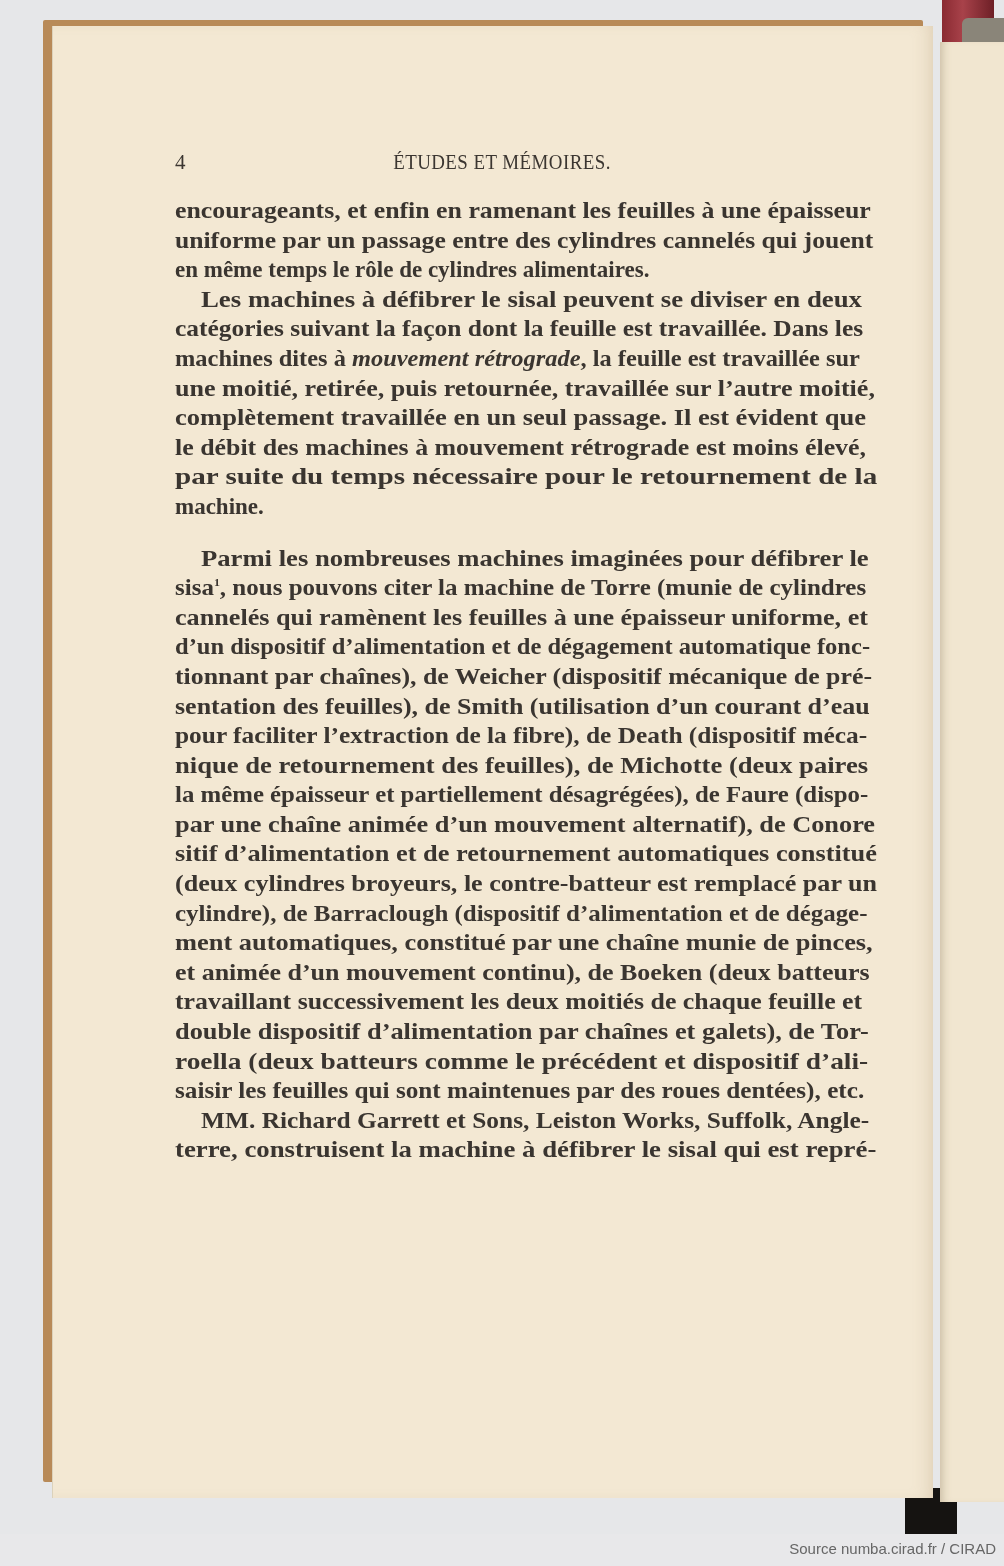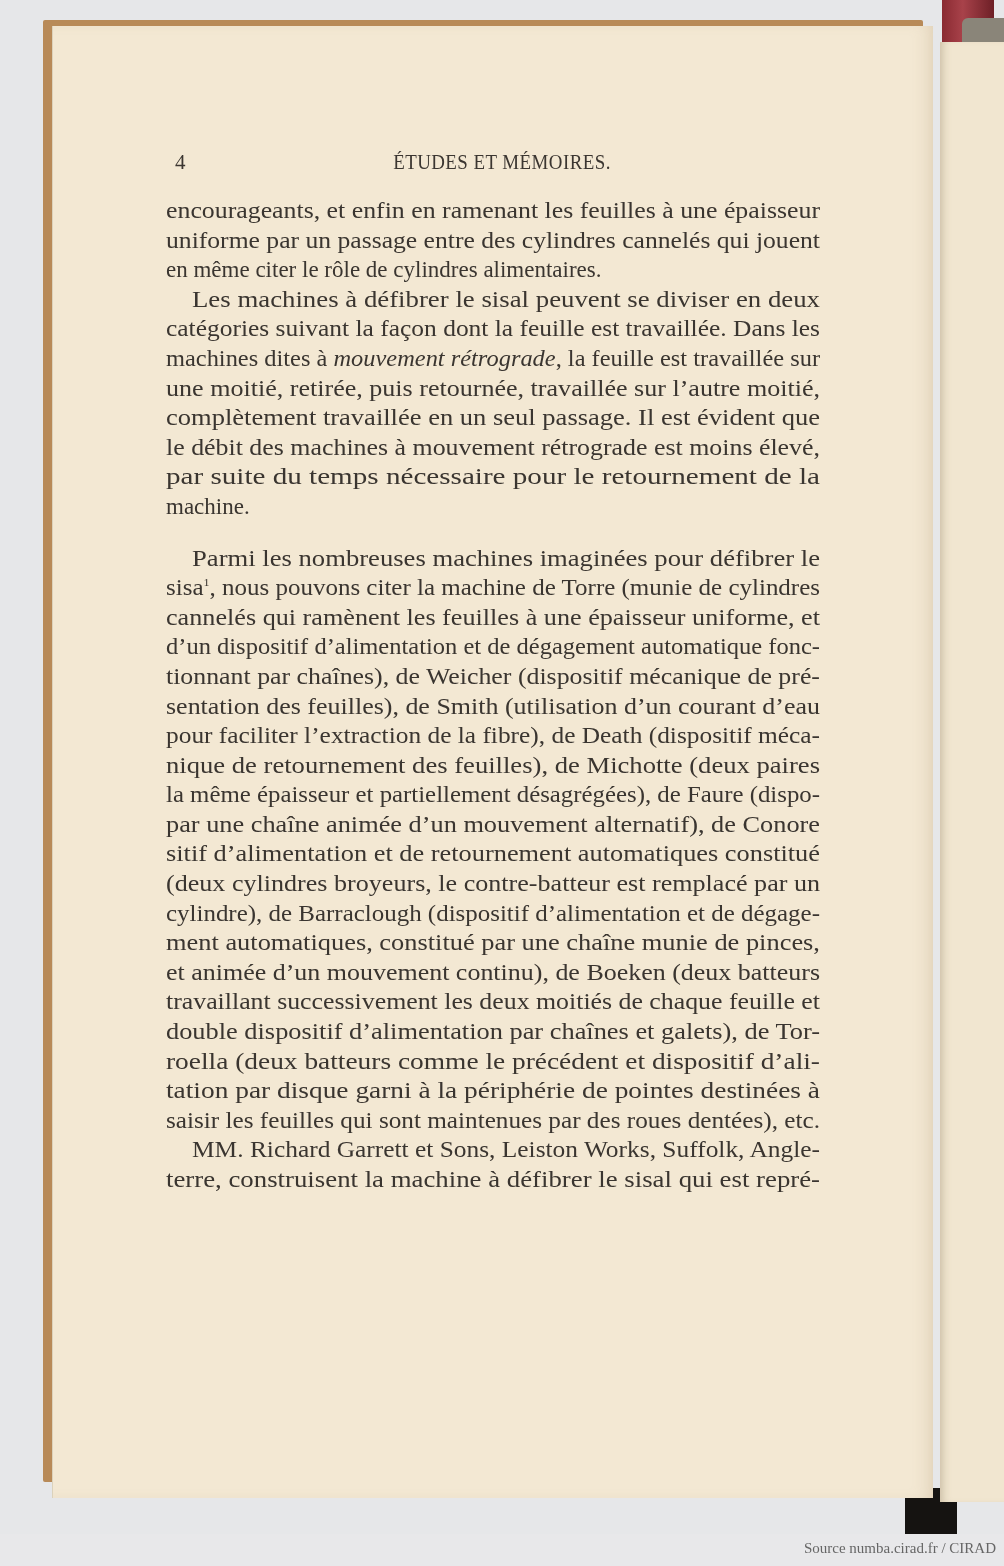--- a/index.html
+++ b/index.html
@@ -45,37 +45,38 @@
   .page-header {
     position: absolute; left: 175px; top: 150px; width: 654px; height: 30px;
     font-size: 21px; color: #3b3631;
   }
   .page-number { position: absolute; left: 0; top: 0; }
   .running-title {
     position: absolute; left: 0; right: 0; top: 0; text-align: center;
     letter-spacing: 0.5px; transform: scaleX(0.9);
   }
   .body-text {
-    position: absolute; left: 166px; top: 196px; width: 654px;
+    position: absolute; left: 175px; top: 196px; width: 654px;
     font-size: 23px; line-height: 29.6px; color: #3a3530;
     text-align: justify;
+    font-weight: bold;
   }
   .body-text .line {
     display: block; white-space: nowrap; text-align: justify;
     text-align-last: justify; height: 29.6px;
     transform-origin: left center;
   }
   .body-text .line.last { text-align-last: left; }
   .body-text .line.indent { padding-left: 26px; }
   .body-text .para-gap { display: block; height: 22px; }
   .body-text em { font-style: italic; }
   .body-text sup { font-size: 11px; vertical-align: 9px; line-height: 0; }
   .source-credit {
     position: absolute; right: 8px; top: 1540px;
-    font-family: Liberation Serif, serif; font-size: 15px; color: #666;
+    font-family: Liberation Sans, sans-serif; font-size: 15px; color: #666;
   }
 </style>
 </head>
 <body>
 
 <div class="scan-area"></div>
 <div class="binding-red"></div>
 <div class="binding-grey"></div>
 <div class="binding-black"></div>
 <div class="page-edge-left"></div>
@@ -85,21 +86,21 @@
 
 <div class="page-header">
   <span class="page-number">4</span>
   <span class="running-title">ÉTUDES ET MÉMOIRES.</span>
 </div>
 
 <div class="body-text">
 
   <span class="line"><span style="display: inline-block; white-space: nowrap; transform: scaleX(1.1229); transform-origin: left center;">encourageants, et enfin en ramenant les feuilles à une épaisseur</span></span>
   <span class="line"><span style="display: inline-block; white-space: nowrap; transform: scaleX(1.1142); transform-origin: left center;">uniforme par un passage entre des cylindres cannelés qui jouent</span></span>
-  <span class="line last"><span style="display: inline-block; white-space: nowrap;">en même citer le rôle de cylindres alimentaires.</span></span>
+  <span class="line last"><span style="display: inline-block; white-space: nowrap;">en même temps le rôle de cylindres alimentaires.</span></span>
 
   <span class="line indent"><span style="display: inline-block; white-space: nowrap; transform: scaleX(1.1651); transform-origin: left center;">Les machines à défibrer le sisal peuvent se diviser en deux</span></span>
   <span class="line"><span style="display: inline-block; white-space: nowrap; transform: scaleX(1.1071); transform-origin: left center;">catégories suivant la façon dont la feuille est travaillée. Dans les</span></span>
   <span class="line"><span style="display: inline-block; white-space: nowrap; transform: scaleX(1.0615); transform-origin: left center;"><span>machines dites à </span><em>mouvement rétrograde</em><span>, la feuille est travaillée sur</span></span></span>
   <span class="line"><span style="display: inline-block; white-space: nowrap; transform: scaleX(1.1328); transform-origin: left center;">une moitié, retirée, puis retournée, travaillée sur l’autre moitié,</span></span>
   <span class="line"><span style="display: inline-block; white-space: nowrap; transform: scaleX(1.1532); transform-origin: left center;">complètement travaillée en un seul passage. Il est évident que</span></span>
   <span class="line"><span style="display: inline-block; white-space: nowrap; transform: scaleX(1.1253); transform-origin: left center;">le débit des machines à mouvement rétrograde est moins élevé,</span></span>
   <span class="line"><span style="display: inline-block; white-space: nowrap; transform: scaleX(1.2658); transform-origin: left center;">par suite du temps nécessaire pour le retournement de la</span></span>
   <span class="line last"><span style="display: inline-block; white-space: nowrap;">machine.</span></span>
 
@@ -116,20 +117,19 @@
   <span class="line"><span style="display: inline-block; white-space: nowrap; transform: scaleX(1.0791); transform-origin: left center;">la même épaisseur et partiellement désagrégées), de Faure (dispo-</span></span>
   <span class="line"><span style="display: inline-block; white-space: nowrap; transform: scaleX(1.1442); transform-origin: left center;">par une chaîne animée d’un mouvement alternatif), de Conore</span></span>
   <span class="line"><span style="display: inline-block; white-space: nowrap; transform: scaleX(1.1453); transform-origin: left center;">sitif d’alimentation et de retournement automatiques constitué</span></span>
   <span class="line"><span style="display: inline-block; white-space: nowrap; transform: scaleX(1.1341); transform-origin: left center;">(deux cylindres broyeurs, le contre-batteur est remplacé par un</span></span>
   <span class="line"><span style="display: inline-block; white-space: nowrap; transform: scaleX(1.0847); transform-origin: left center;">cylindre), de Barraclough (dispositif d’alimentation et de dégage-</span></span>
   <span class="line"><span style="display: inline-block; white-space: nowrap; transform: scaleX(1.1479); transform-origin: left center;">ment automatiques, constitué par une chaîne munie de pinces,</span></span>
   <span class="line"><span style="display: inline-block; white-space: nowrap; transform: scaleX(1.129); transform-origin: left center;">et animée d’un mouvement continu), de Boeken (deux batteurs</span></span>
   <span class="line"><span style="display: inline-block; white-space: nowrap; transform: scaleX(1.1228); transform-origin: left center;">travaillant successivement les deux moitiés de chaque feuille et</span></span>
   <span class="line"><span style="display: inline-block; white-space: nowrap; transform: scaleX(1.1465); transform-origin: left center;">double dispositif d’alimentation par chaînes et galets), de Tor-</span></span>
   <span class="line"><span style="display: inline-block; white-space: nowrap; transform: scaleX(1.1907); transform-origin: left center;">roella (deux batteurs comme le précédent et dispositif d’ali-</span></span>
-  <span class="line"><span style="display: inline-block; white-space: nowrap; transform: scaleX(1.1907); transform-origin: left center;">tation par disque garni à la périphérie de pointes destinées à</span></span>
   <span class="line"><span style="display: inline-block; white-space: nowrap; transform: scaleX(1.0963); transform-origin: left center;">saisir les feuilles qui sont maintenues par des roues dentées), etc.</span></span>
 
   <span class="line indent"><span style="display: inline-block; white-space: nowrap; transform: scaleX(1.1048); transform-origin: left center;">MM. Richard Garrett et Sons, Leiston Works, Suffolk, Angle-</span></span>
   <span class="line"><span style="display: inline-block; white-space: nowrap; transform: scaleX(1.1651); transform-origin: left center;">terre, construisent la machine à défibrer le sisal qui est repré-</span></span>
 </div>
 
 <div class="source-credit">Source numba.cirad.fr / CIRAD</div>
 
 </body></html>

